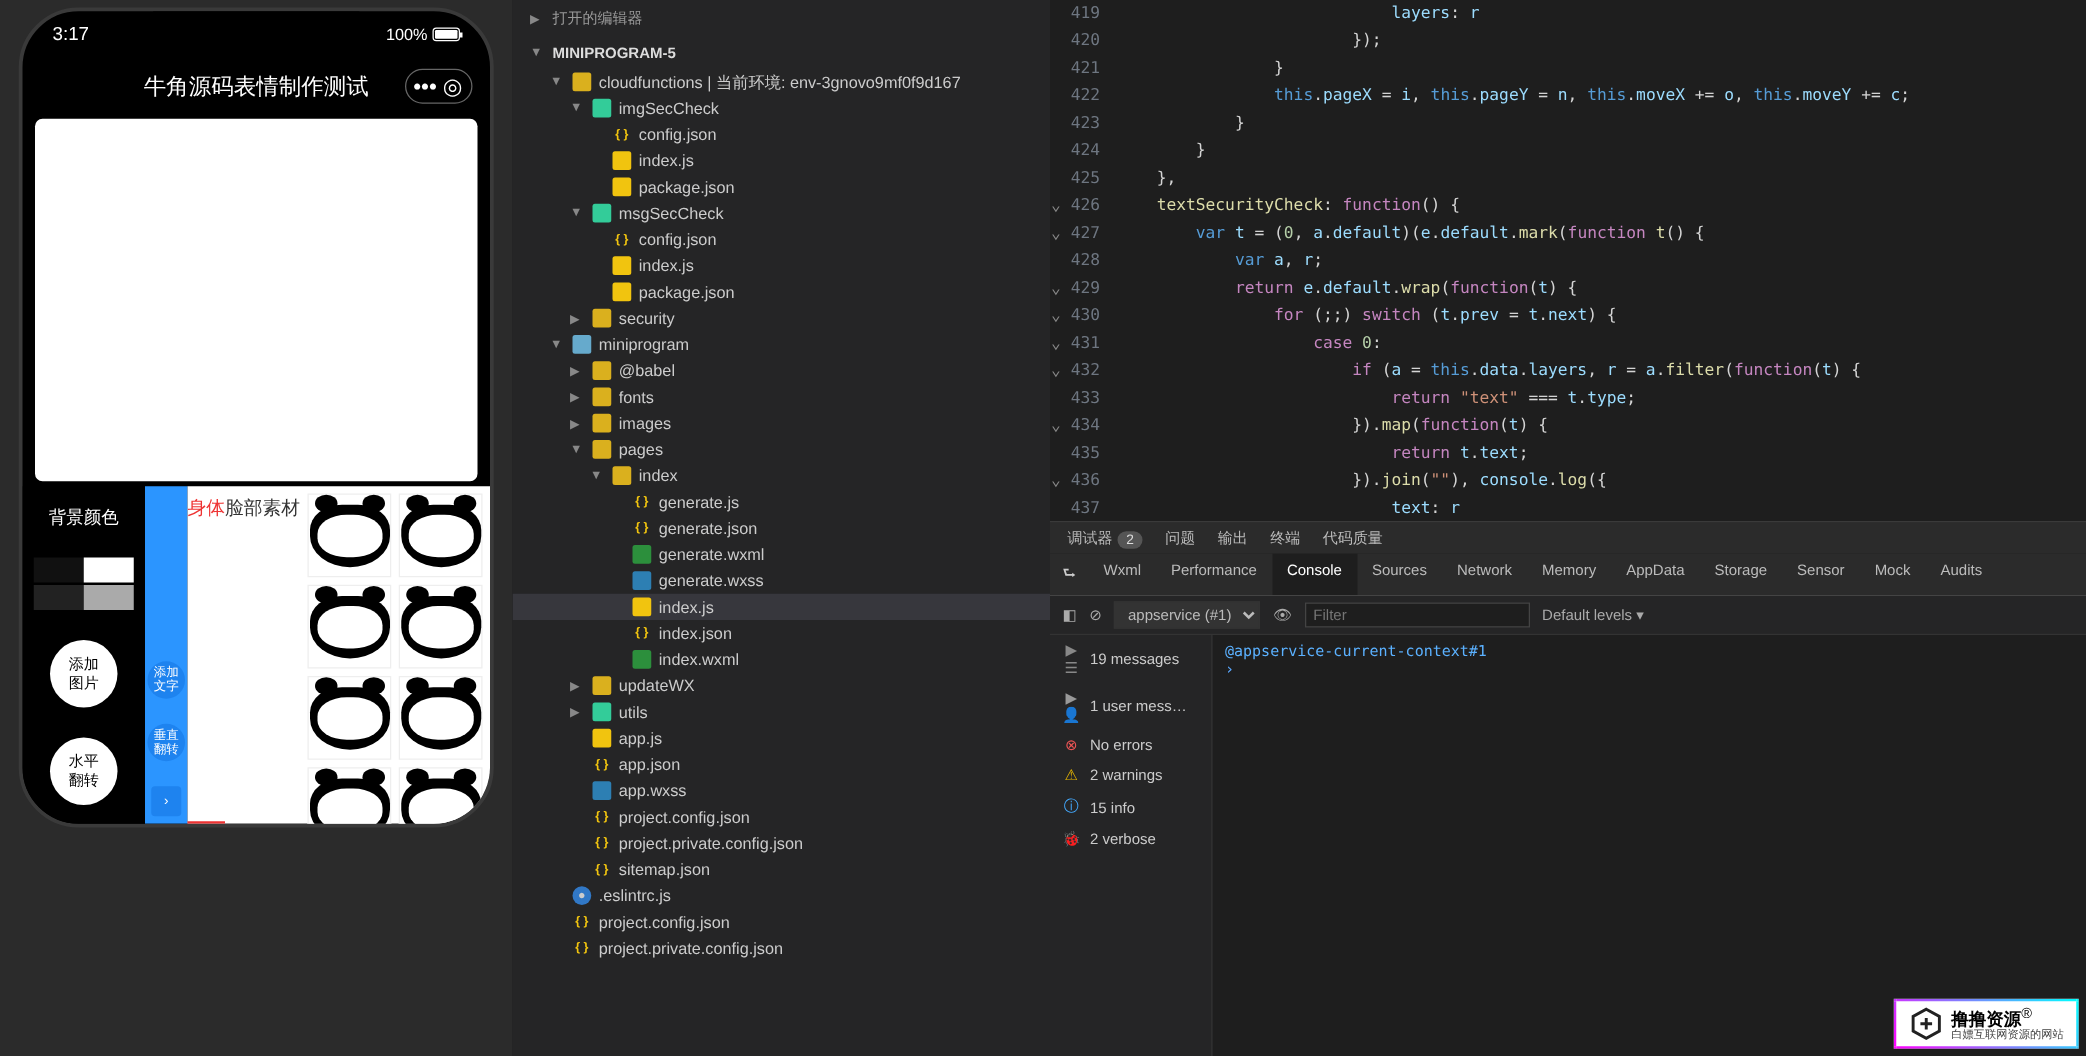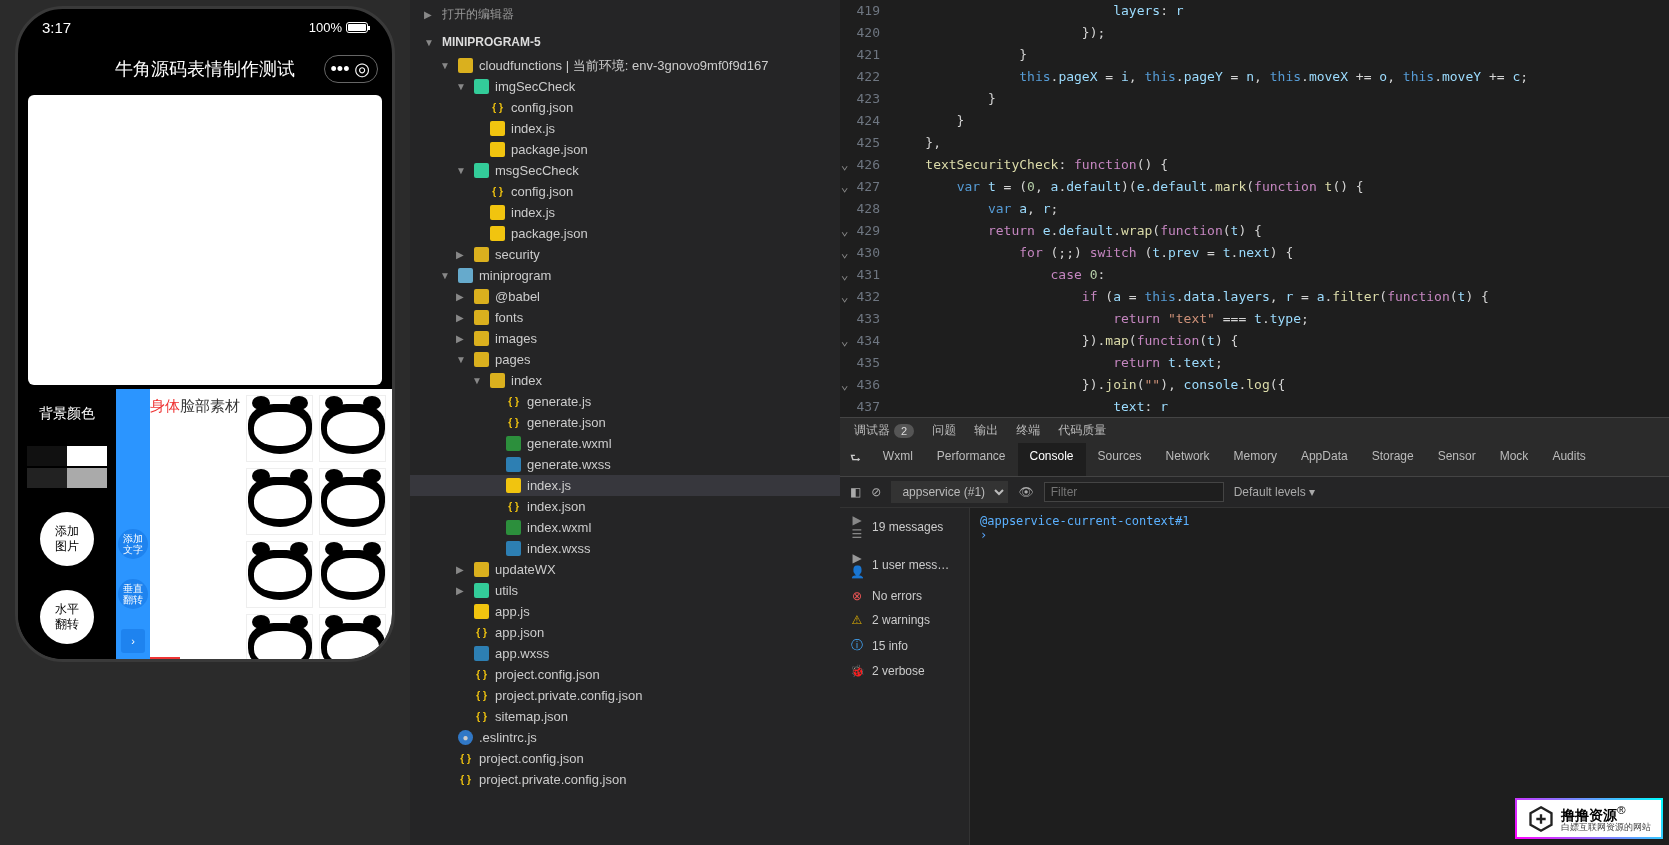--- a/index.html
+++ b/index.html
@@ -80,21 +80,21 @@
 .c-keyword{color:#c586c0;}
 .c-var{color:#569cd6;}
 .c-fn{color:#dcdcaa;}
 .c-prop{color:#9cdcfe;}
 .c-str{color:#ce9178;}
 .c-num{color:#b5cea8;}
 .c-this{color:#569cd6;}
 
 .devtools { height:428px; border-top:1px solid #444; display:flex; flex-direction:column;}
 .dt-tabs { display:flex; align-items:center; gap:18px; background:#2b2b2b; font-size:12px; color:#bbb; padding:4px 14px;}
-.dt-tab{cursor:pointer; display:flex; align-items:center; gap:4px;}
+.dt-tab{cursor:pointer; display:flex; align-items:flex-end; gap:4px;}
 .badge{background:#555; color:#ddd; border-radius:8px; padding:1px 7px; font-size:11px;}
 .dt-tabs2 { display:flex; background:#2b2b2b; font-size:12px; border-bottom:1px solid #444;}
 .dt-tab2{padding:6px 12px; color:#bbb; cursor:pointer;}
 .dt-tab2.active{background:#1e1e1e; color:#fff;}
 .dt-bar{display:flex; align-items:center; gap:10px; padding:4px 10px; background:#252526; border-bottom:1px solid #333; font-size:12px; color:#aaa;}
 .dt-select{background:#333; border:1px solid #333; color:#bbb; padding:2px 6px; font-size:12px;}
 .dt-filter{ background:#1e1e1e; border:1px solid #444; color:#bbb; padding:2px 6px; flex:0 0 180px; font-size:12px;}
 .dt-body{flex:1; display:flex;}
 .dt-sidebar{width:130px; background:#252526; border-right:1px solid #333; font-size:12px;}
 .dt-sitem{display:flex; align-items:center; gap:8px; padding:5px 10px; color:#ccc;}
@@ -337,25 +337,20 @@
       </div>
       <div class="tree-row indent-4">
         <span class="chev"></span>
         <span class="icon-sq ic-brace">{ }</span>
         <span>index.json</span>
       </div>
       <div class="tree-row indent-4">
         <span class="chev"></span>
         <span class="icon-sq ic-wxml"></span>
         <span>index.wxml</span>
-      </div>
-      <div class="tree-row indent-4">
-        <span class="chev"></span>
-        <span class="icon-sq ic-wxss"></span>
-        <span>index.wxss</span>
       </div>
       <div class="tree-row indent-2">
         <span class="chev">▶</span>
         <span class="icon-sq ic-folder"></span>
         <span>updateWX</span>
       </div>
       <div class="tree-row indent-2">
         <span class="chev">▶</span>
         <span class="icon-sq ic-folder-cf"></span>
         <span>utils</span>

